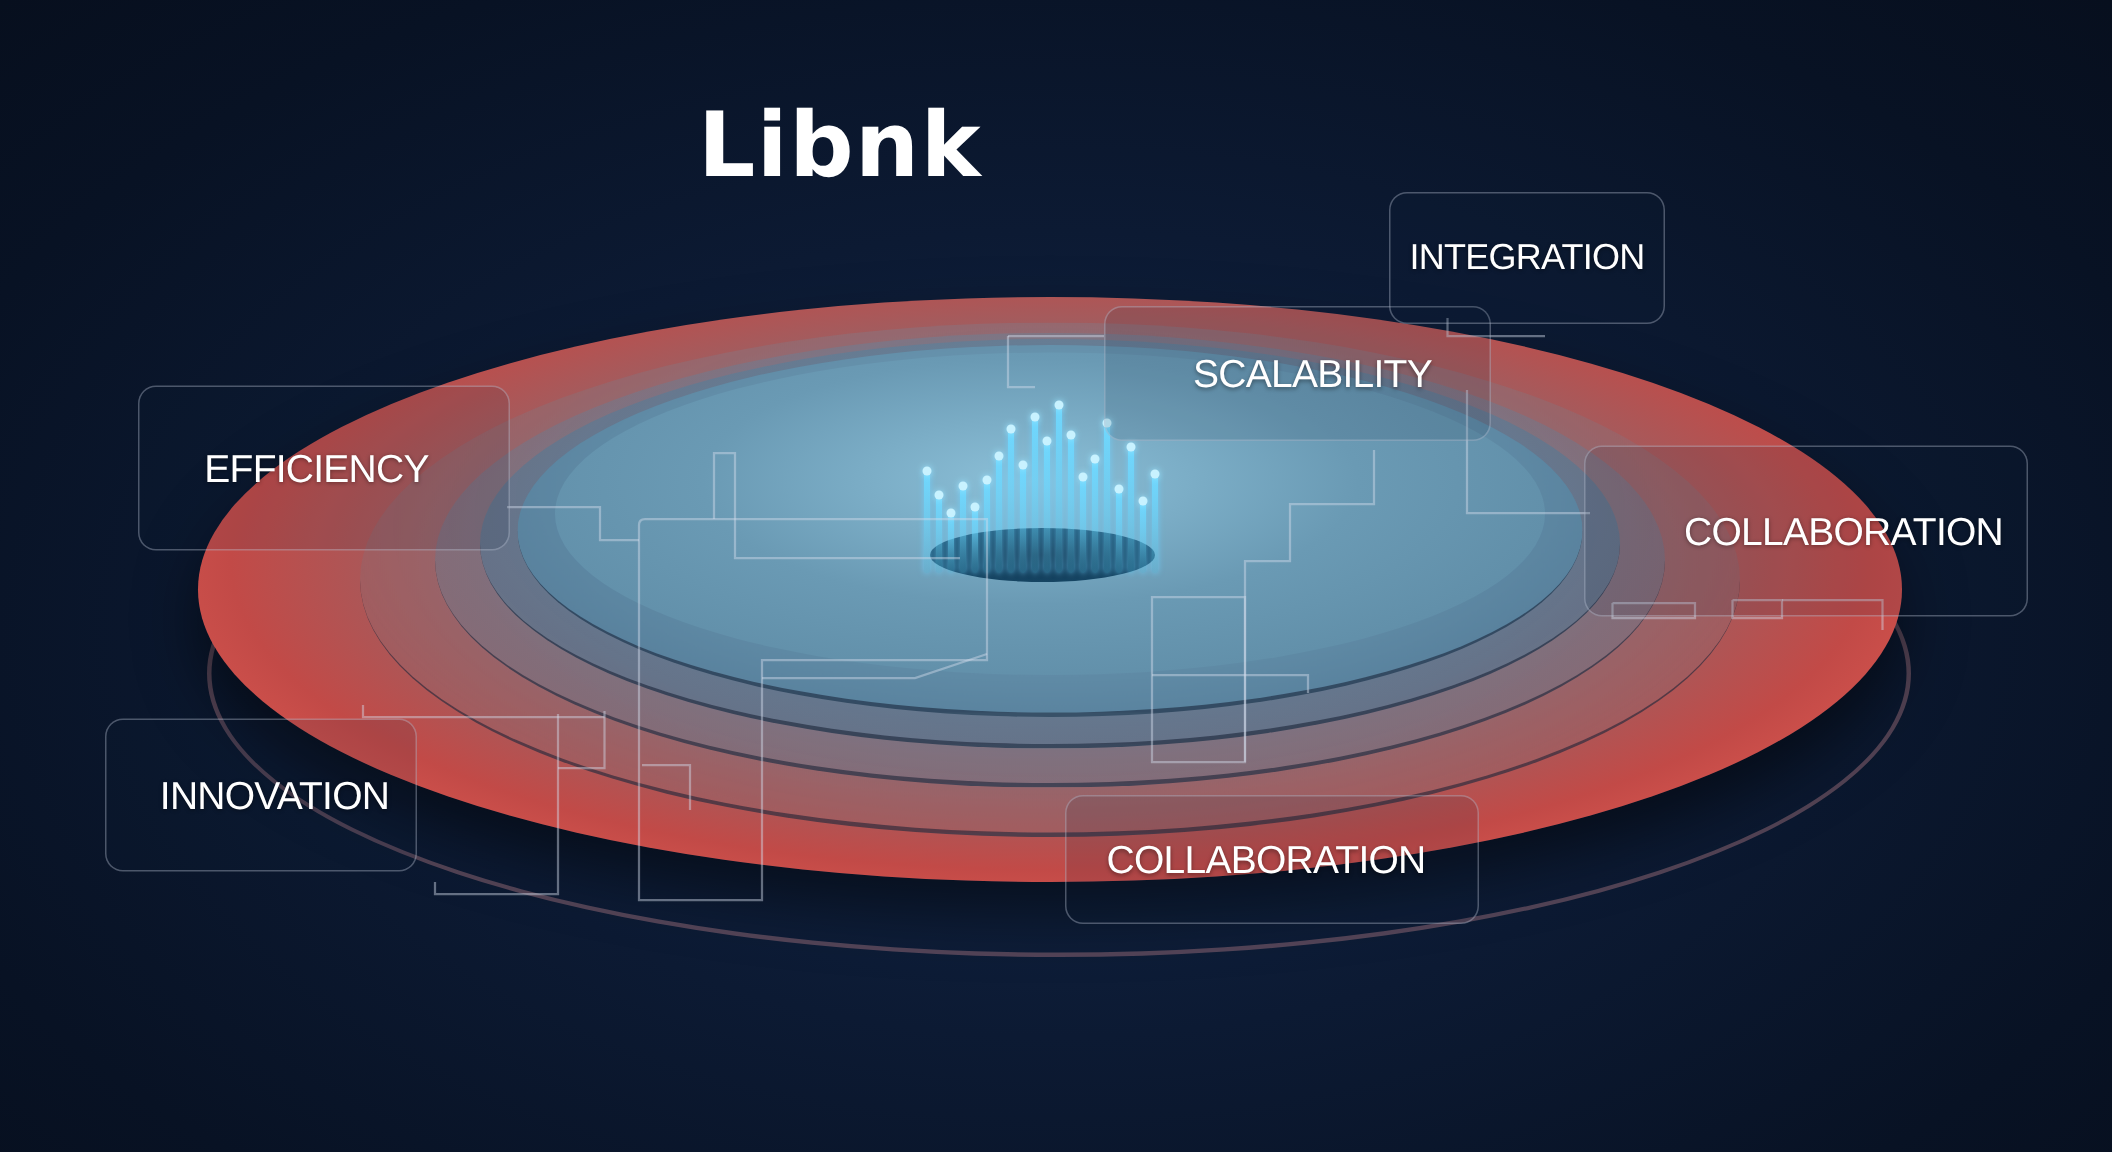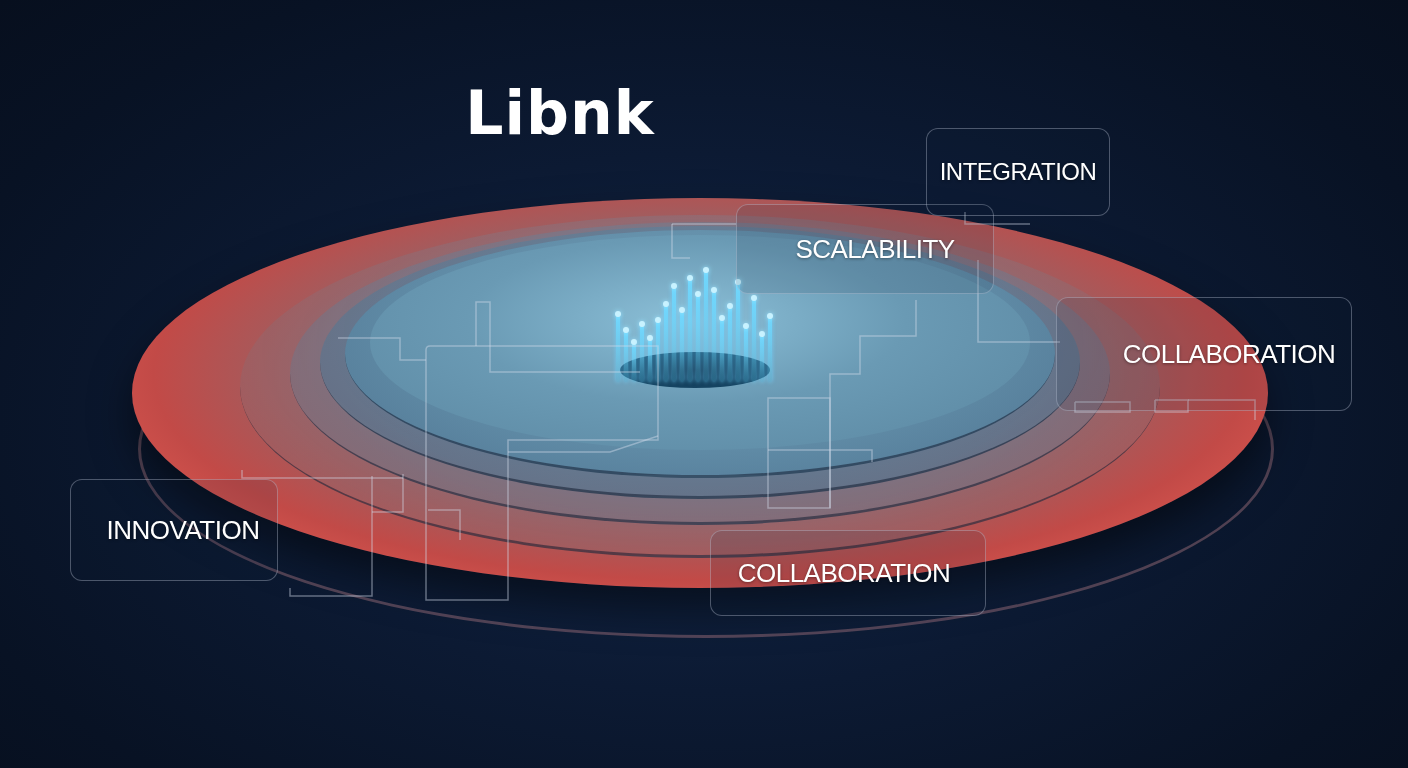--- a/index.html
+++ b/index.html
@@ -2,21 +2,21 @@
 <html><head>
 <meta charset="utf-8">
 <style>
   html, body { margin:0; padding:0; }
   body {
     width:1408px; height:768px; overflow:hidden; position:relative;
     background: radial-gradient(ellipse at 50% 55%, #13284a 0%, #0c1a33 45%, #081224 80%, #070f1e 100%);
     font-family: "DejaVu Sans", "Liberation Sans", sans-serif;
   }
   .title {
-    position:absolute; left:0; width:1120px; top:78px; text-align:center;
+    position:absolute; left:0; width:1120px; top:62px; text-align:center;
     color:#ffffff; font-size:60px; font-weight:bold; letter-spacing:1px;
     font-family: "DejaVu Sans", sans-serif;
   }
   .stage { position:absolute; left:0; top:0; width:1408px; height:768px; }
   .ellipse { position:absolute; border-radius:50%; }
   .outer-ring {
     left:138px; top:260px; width:1130px; height:372px;
     border:3px solid rgba(170,120,130,0.45);
   }
   .red-disc {
@@ -115,20 +115,23 @@
   </svg>
 
   <div class="label-box" style="left:736px;top:204px;width:256px;height:88px;">
     <span class="label-text" style="margin-left:20px;">SCALABILITY</span>
   </div>
 
   <div class="label-box" style="left:926px;top:128px;width:182px;height:86px;">
     <span class="label-text" style="font-size:24px;">INTEGRATION</span>
   </div>
 
+  <div class="label-box" style="left:92px;top:257px;width:246px;height:108px;">
+    <span class="label-text" style="margin-right:10px;">EFFICIENCY</span>
+  </div>
 
   <div class="label-box" style="left:1056px;top:297px;width:294px;height:112px;">
     <span class="label-text" style="margin-left:50px;">COLLABORATION</span>
   </div>
 
   <div class="label-box" style="left:70px;top:479px;width:206px;height:100px;">
     <span class="label-text" style="margin-left:18px;white-space:nowrap;">INNOVATION</span>
   </div>
 
   <div class="label-box" style="left:710px;top:530px;width:274px;height:84px;">

